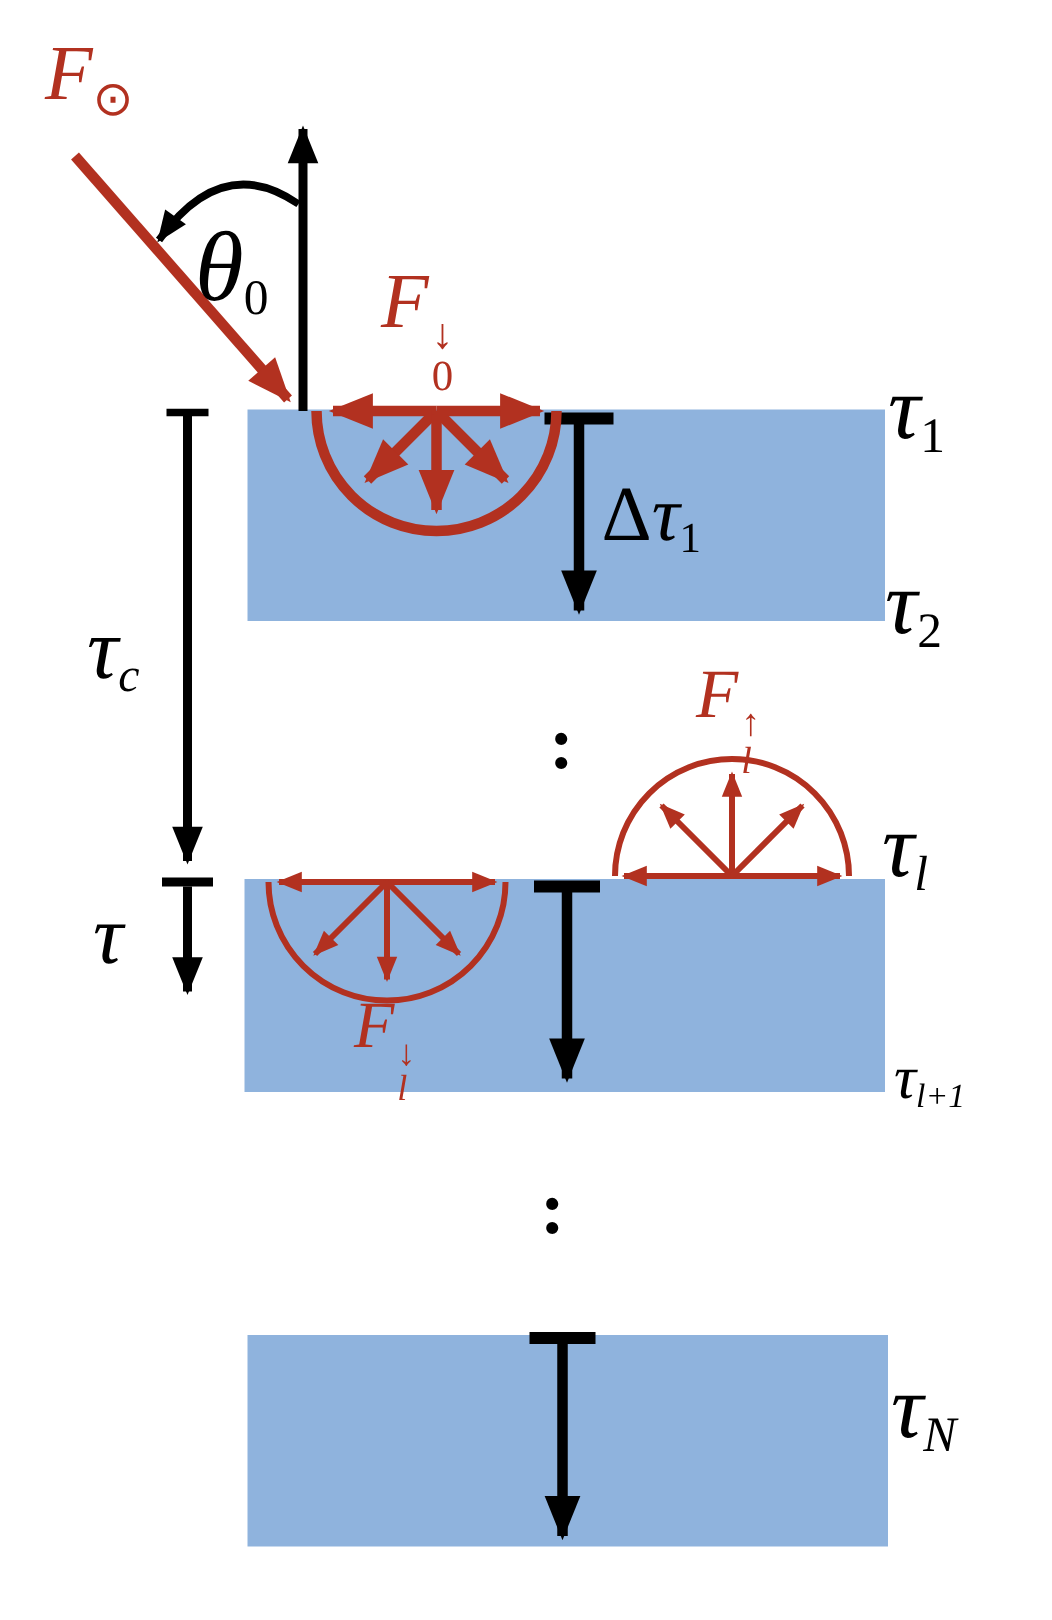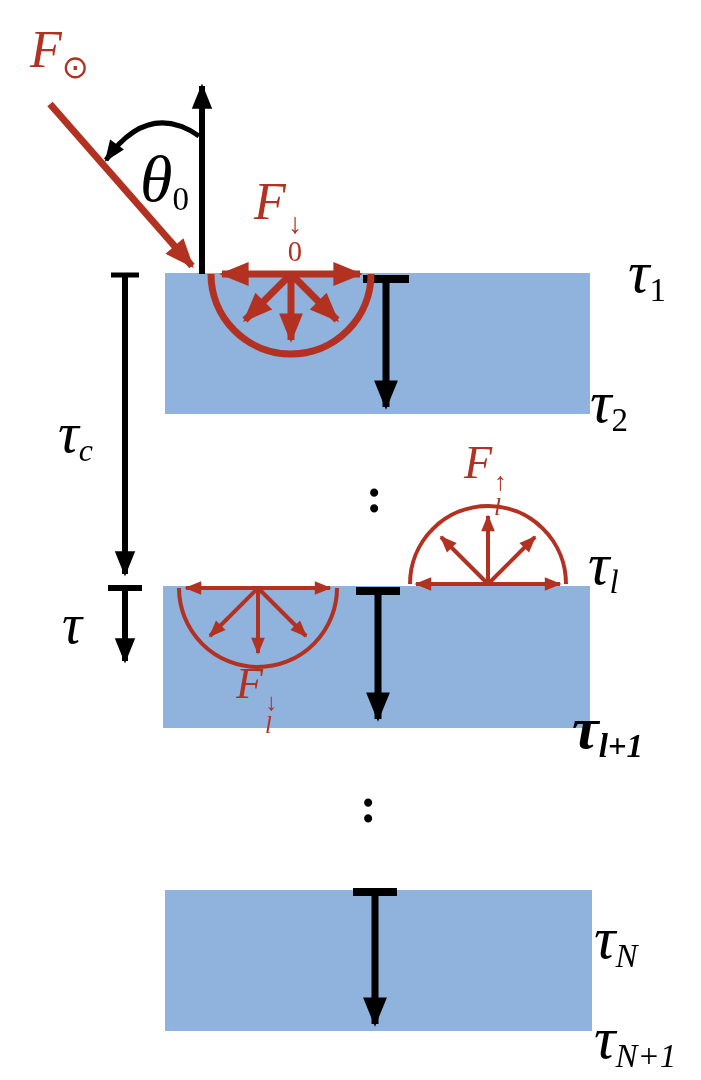--- a/index.html
+++ b/index.html
@@ -96,35 +96,38 @@
       <line x1="488" y1="584" x2="441" y2="537" marker-end="url(#mr)"></line>
       <line x1="488" y1="584" x2="488" y2="516" marker-end="url(#mr)"></line>
       <line x1="488" y1="584" x2="535" y2="537" marker-end="url(#mr)"></line>
     </g>
   </svg>
 
   <div class="lbl red" style="left:30px; top:24px; font-size:52px;">
     <span class="it">F</span><span class="sub" style="font-size:.62em; vertical-align:-0.34em;">⊙</span>
   </div>
 
-  <div class="lbl" style="left:140px; top:146px; font-size:66px;">
+  <div class="lbl" style="left:130px; top:146px; font-size:66px;">
     <span class="it">θ</span><span class="sub" style="font-size:.5em;">0</span>
   </div>
 
   <div class="lbl red" style="left:254px; top:176px; font-size:52px;">
     <span class="it">F</span><span class="stack">
         <span class="up">↓</span>
         <span>0</span>
       </span>
   </div>
 
-  <div class="lbl" style="left:592px; top:242px; font-size:60px;margin-left:36px;">
+  <div class="lbl" style="left:592px; top:242px; font-size:60px;">
     <span class="it">τ</span><span class="sub">1</span>
   </div>
 
+  <div class="lbl" style="left:401px; top:318px; font-size:52px;">
+    <span>Δ</span><span class="it">τ</span><span class="sub">1</span>
+  </div>
 
   <div class="lbl" style="left:590px; top:372px; font-size:60px;text-align:right;">
     <span class="it">τ</span><span class="sub">2</span>
   </div>
 
   <div class="lbl" style="left:58px; top:404px; font-size:58px;">
     <span class="it">τ</span><span class="sub it">c</span>
   </div>
 
   <div class="lbl dots" style="left:366px; top:470px; font-size:50px;">:</div>
@@ -145,28 +148,25 @@
   </div>
 
 
   <div class="lbl red" style="left:236px; top:662px; font-size:44px;">
     <span class="it">F</span><span class="stack">
         <span class="up">↓</span>
         <span class="it">l</span>
       </span>
   </div>
 
-  <div class="lbl" style="left:572px; top:698px; font-size:60px;font-weight:bold;">
+  <div class="lbl" style="left:596px; top:698px; font-size:41px;">
     <span class="it">τ</span><span class="sub it">l+1</span>
   </div>
 
   <div class="lbl dots" style="left:360px; top:780px; font-size:50px;">:</div>
 
   <div class="lbl" style="left:594px; top:908px; font-size:60px;">
     <span class="it">τ</span><span class="sub it">N</span>
   </div>
 
 
-  <div class="lbl" style="left:594px; top:1008px; font-size:60px;">
-    <span class="it">τ</span><span class="sub it">N+1</span>
-  </div>
 
 </div>
 
 </body></html>

